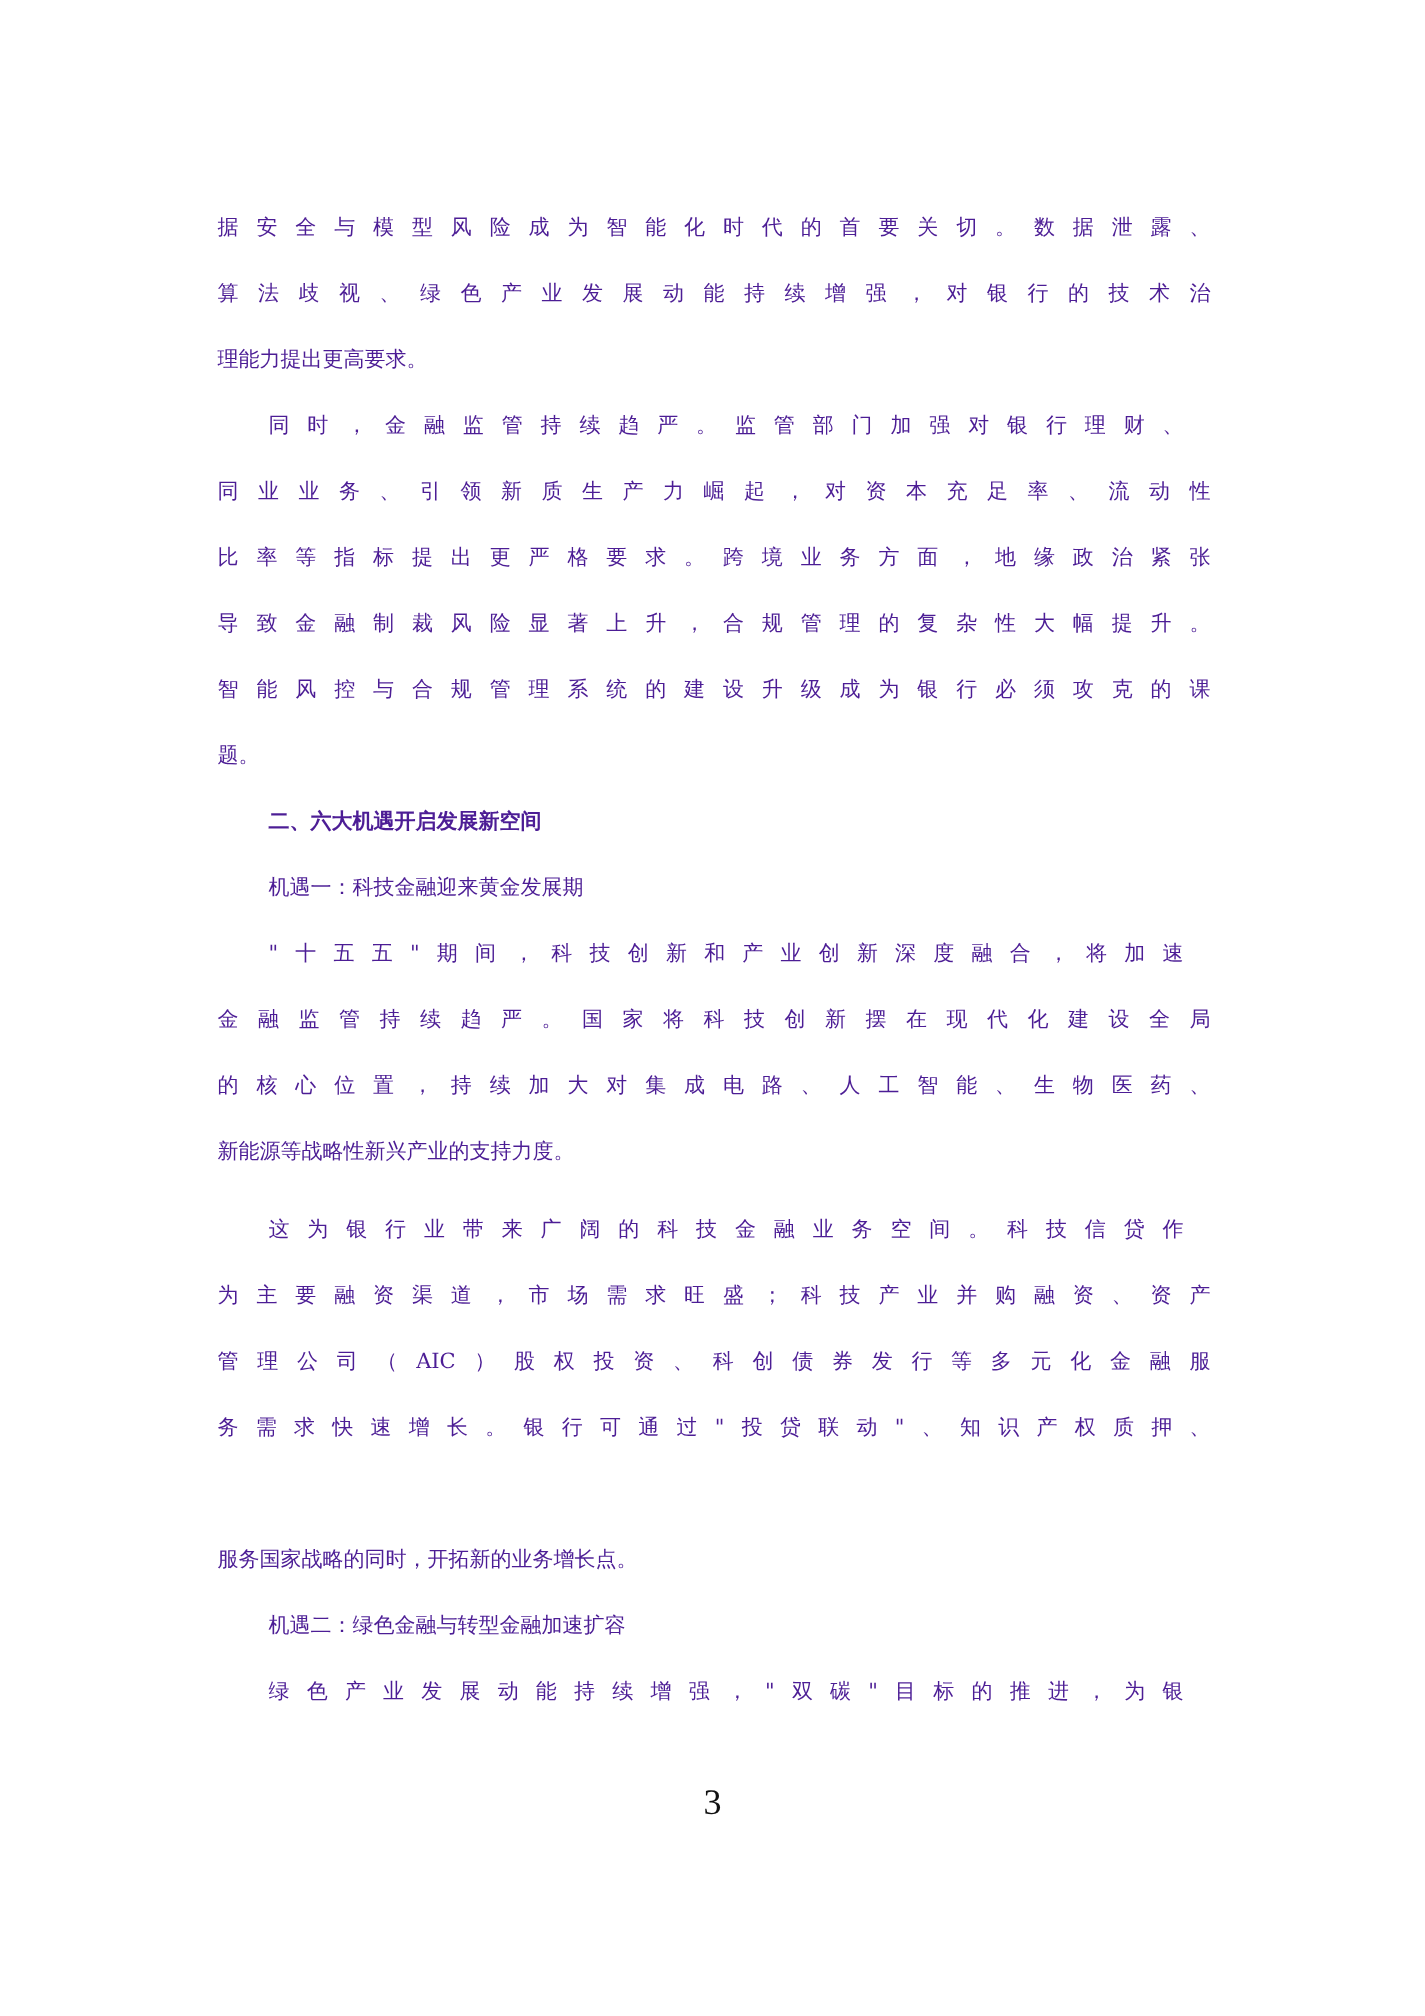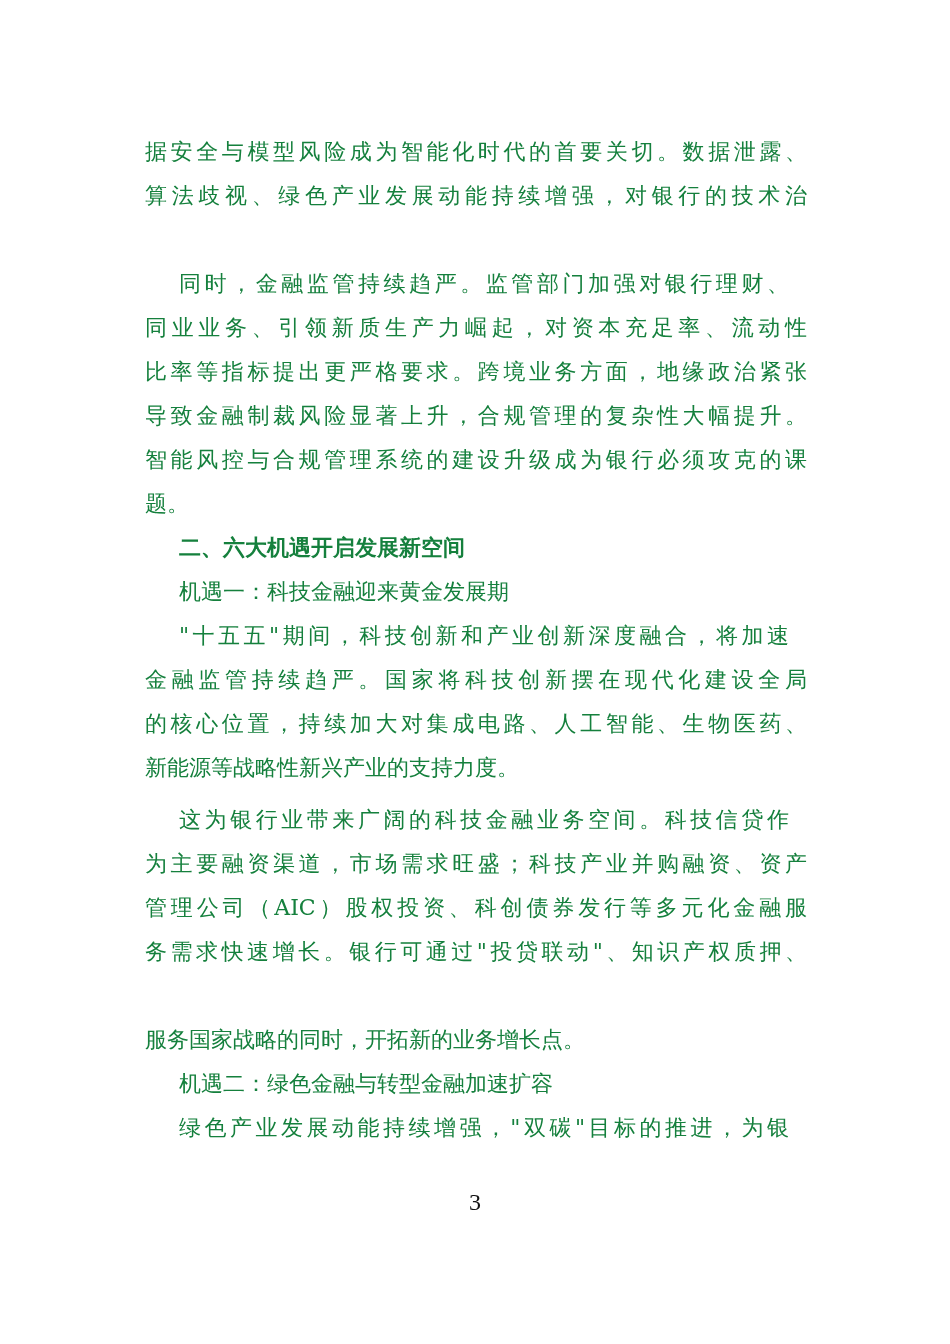--- a/index.html
+++ b/index.html
@@ -4,23 +4,23 @@
 <style>
   html, body { margin: 0; padding: 0; background: #ffffff; }
   body { width: 950px; height: 1344px; position: relative; overflow: hidden; }
   .page { position: absolute; left: 0; top: 0; width: 950px; height: 1344px; background: #ffffff; }
   .line {
     position: absolute;
     left: 145px;
     width: 662px;
     height: 30px;
     font-family: "DejaVu Serif", "Liberation Serif", serif;
-    font-size: 22px;
+    font-size: 14px;
     line-height: 30px;
-    color: #15803d;
+    color: #4c1d95;
     white-space: nowrap;
     text-align: justify;
     text-align-last: justify;
   }
   .line.last { text-align-last: left; }
   .line.indent { left: 179px; width: 610px; }
   .line.heading { font-family: "DejaVu Sans", "Liberation Sans", sans-serif; font-weight: bold; text-align-last: left; }
   .line.sub { text-align-last: left; }
   .page-number {
     position: absolute;
@@ -32,20 +32,21 @@
     color: #111111;
   }
 </style>
 </head>
 <body>
 
 <div class="page">
 
   <div class="line" style="top:137px">据安全与模型风险成为智能化时代的首要关切。数据泄露、</div>
   <div class="line" style="top:181px">算法歧视、绿色产业发展动能持续增强，对银行的技术治</div>
+  <div class="line last" style="top:225px">理能力提出更高要求。</div>
 
   <div class="line indent" style="top:269px">同时，金融监管持续趋严。监管部门加强对银行理财、</div>
   <div class="line" style="top:313px">同业业务、引领新质生产力崛起，对资本充足率、流动性</div>
   <div class="line" style="top:357px">比率等指标提出更严格要求。跨境业务方面，地缘政治紧张</div>
   <div class="line" style="top:401px">导致金融制裁风险显著上升，合规管理的复杂性大幅提升。</div>
   <div class="line" style="top:445px">智能风控与合规管理系统的建设升级成为银行必须攻克的课</div>
   <div class="line last" style="top:489px">题。</div>
 
   <div class="line indent heading" style="top:533px">二、六大机遇开启发展新空间</div>
 

